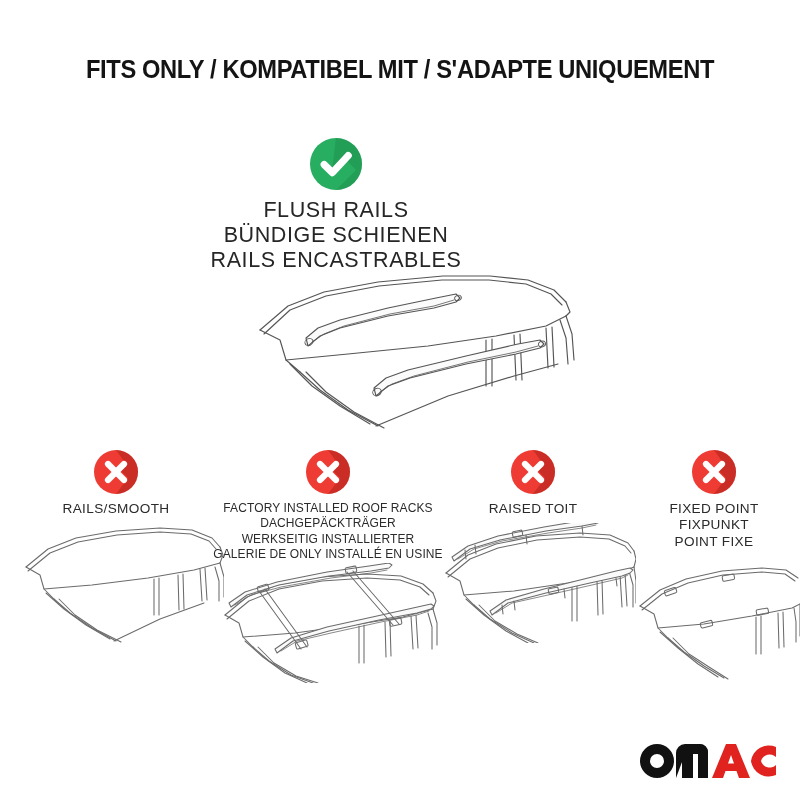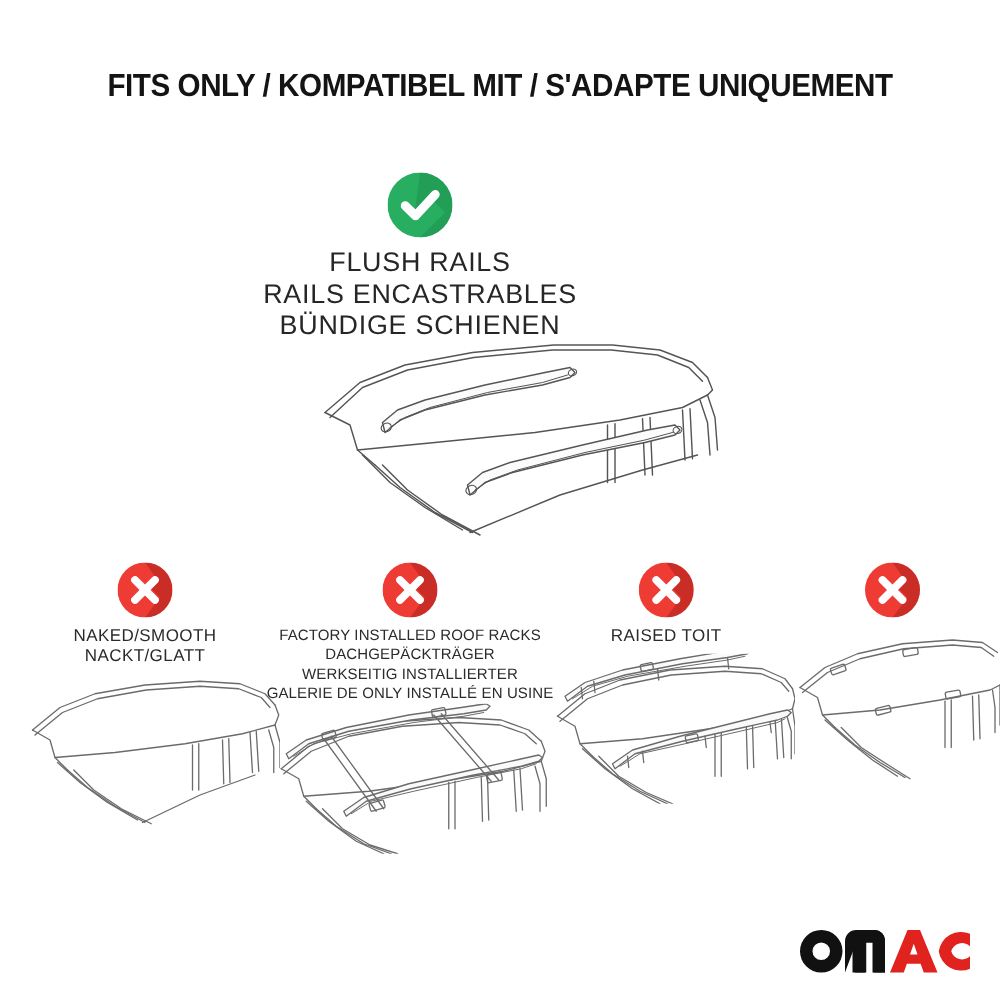--- a/index.html
+++ b/index.html
@@ -124,22 +124,22 @@
   <div class="check-badge">
     <svg viewBox="0 0 52 52" width="52" height="52" aria-hidden="true">
       <circle cx="26" cy="26" r="26" fill="#27AE60"></circle>
       <path d="M26 0 A26 26 0 0 1 52 26 A26 26 0 0 1 26 52 L46 32 L36 22 L22 31 Z" fill="#1F9150" opacity="0.55"></path>
       <path d="M14.2 26.6 L22.4 34.6 L38.2 17.6" fill="none" stroke="#ffffff" stroke-width="7.2" stroke-linecap="round" stroke-linejoin="round"></path>
     </svg>
   </div>
 
   <div class="hero-labels">
     <div>FLUSH RAILS</div>
+    <div>BÜNDIGE SCHIENEN</div>
     <div>RAILS ENCASTRABLES</div>
-    <div>BÜNDIGE SCHIENEN</div>
   </div>
 </div>
 
 <div class="hero-art">
   <svg viewBox="0 0 360 165" width="360" height="165" aria-hidden="true">
     <g fill="none" stroke="#555555" stroke-width="1.15" stroke-linecap="round" stroke-linejoin="round">
 
       <path d="M32 62 L60 38 L96 24 L150 14 L215 8 L262 8 L300 12 L326 22 L338 34"></path>
       <path d="M32 62 L52 72 L58 92 L72 104"></path>
       <path d="M58 92 L120 86 L200 78 L268 68 L318 58 L338 48"></path>
@@ -186,22 +186,21 @@
       <svg viewBox="0 0 44 44" width="44" height="44" aria-hidden="true">
         <circle cx="22" cy="22" r="22" fill="#EE3B33"></circle>
         <path d="M22 0 A22 22 0 0 1 44 22 A22 22 0 0 1 22 44 L34 28 L26 20 L32 14 Z" fill="#9E1B16" opacity="0.45"></path>
         <g stroke="#ffffff" stroke-width="6.2" stroke-linecap="round">
           <line x1="14" y1="14" x2="30" y2="30"></line>
           <line x1="30" y1="14" x2="14" y2="30"></line>
         </g>
       </svg>
     </div>
     <div class="col-labels">
-      <div>NAKED/SMOOTH</div>
-      <div>NACKT/GLATT</div>
+      <div>RAILS/SMOOTH</div>
     </div>
     <div class="col-art">
       <svg viewBox="0 0 216 120" width="216" height="120" aria-hidden="true">
         <g fill="none" stroke="#6b6b6b" stroke-width="1.05" stroke-linecap="round" stroke-linejoin="round">
           <path d="M18 44 L40 26 L68 15 L108 8 L152 5 L184 7 L204 15 L212 24"></path>
           <path d="M20 48 L42 30 L70 19 L109 12 L152 9 L183 11 L201 18 L208 26"></path>
           <path d="M18 44 L32 52 L36 66 L46 76"></path>
           <path d="M36 66 L84 62 L140 55 L186 47 L212 40"></path>
           <path d="M212 24 L215 32 L212 40"></path>
           <path d="M46 76 L62 90 L84 105 L108 118"></path>
@@ -334,20 +333,25 @@
     <div class="x-badge">
       <svg viewBox="0 0 44 44" width="44" height="44" aria-hidden="true">
         <circle cx="22" cy="22" r="22" fill="#EE3B33"></circle>
         <path d="M22 0 A22 22 0 0 1 44 22 A22 22 0 0 1 22 44 L34 28 L26 20 L32 14 Z" fill="#9E1B16" opacity="0.45"></path>
         <g stroke="#ffffff" stroke-width="6.2" stroke-linecap="round">
           <line x1="14" y1="14" x2="30" y2="30"></line>
           <line x1="30" y1="14" x2="14" y2="30"></line>
         </g>
       </svg>
     </div>
+    <div class="col-labels">
+      <div>FIXED POINT</div>
+      <div>FIXPUNKT</div>
+      <div>POINT FIXE</div>
+    </div>
     <div class="col-art">
       <svg viewBox="0 0 172 120" width="172" height="120" aria-hidden="true">
         <g fill="none" stroke="#6b6b6b" stroke-width="1.05" stroke-linecap="round" stroke-linejoin="round">
           <path d="M12 46 L32 30 L58 19 L94 11 L134 8 L158 10 L170 18"></path>
           <path d="M14 50 L34 34 L60 23 L95 15 L134 12 L157 14 L167 21"></path>
           <path d="M12 46 L26 54 L30 68 L40 78"></path>
           <path d="M30 68 L76 64 L124 56 L164 48 L172 44"></path>
           <path d="M40 78 L56 92 L76 106 L96 118"></path>
           <path d="M45 78 L61 94 L81 107 L100 119"></path>
           <path d="M32 72 L50 88 L70 104 L90 117"></path>

